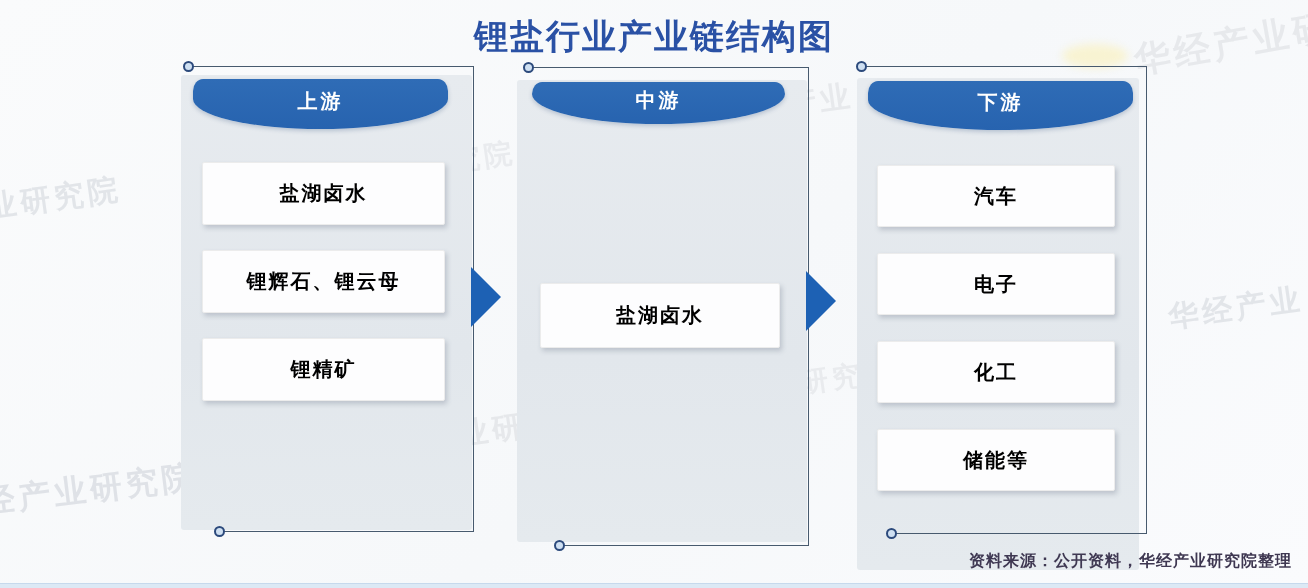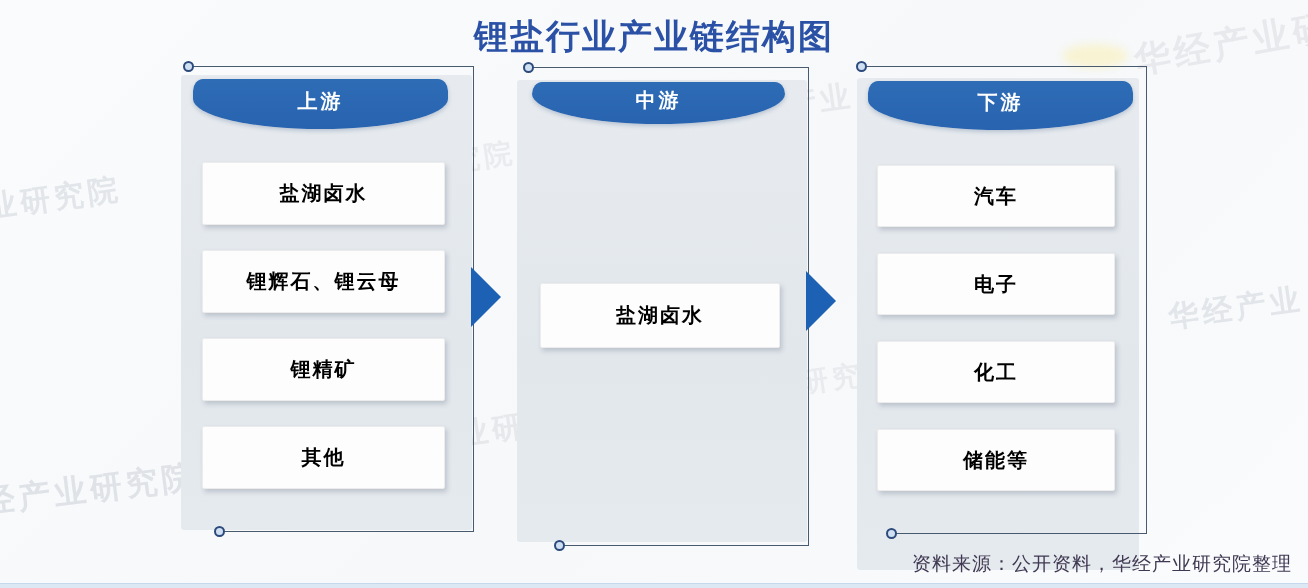--- a/index.html
+++ b/index.html
@@ -38,21 +38,21 @@
   }
   
   .title{
     position:absolute;left:0;right:0;top:14px;
     text-align:center;
     font-size:34px;font-weight:bold;letter-spacing:2px;
     color:#2a51a5;z-index:5;
   }
   .source{
     position:absolute;right:16px;top:551px;
-    font-size:19px;font-weight:normal;letter-spacing:1px;
+    font-size:16px;font-weight:bold;letter-spacing:1px;
     color:#3f3852;z-index:5;
   }
   .bottom-strip{
     position:absolute;left:0;top:583px;width:100%;height:5px;
     background:#dce9f5;border-top:1px solid #c6d9ec;z-index:5;
   }
   
   .panel{
     position:absolute;
     background:linear-gradient(180deg,#e7ebef 0%,#e2e7ec 60%,#e5eaee 100%);
@@ -134,21 +134,20 @@
   <div class="wm wm7">研究</div>
   <div class="logo-smudge"></div>
 
   <div class="title">锂盐行业产业链结构图</div>
 
   <div class="panel c0">
     <div class="col-header">上游</div>
     <div class="node r0">盐湖卤水</div>
     <div class="node r1">锂辉石、锂云母</div>
     <div class="node r2">锂精矿</div>
-    <div class="node r3">其他</div>
   </div>
 
   <div class="panel c1">
     <div class="col-header">中游</div>
     <div class="node">盐湖卤水</div>
   </div>
 
   <div class="panel c2">
     <div class="col-header">下游</div>
     <div class="node r1">电子</div>

